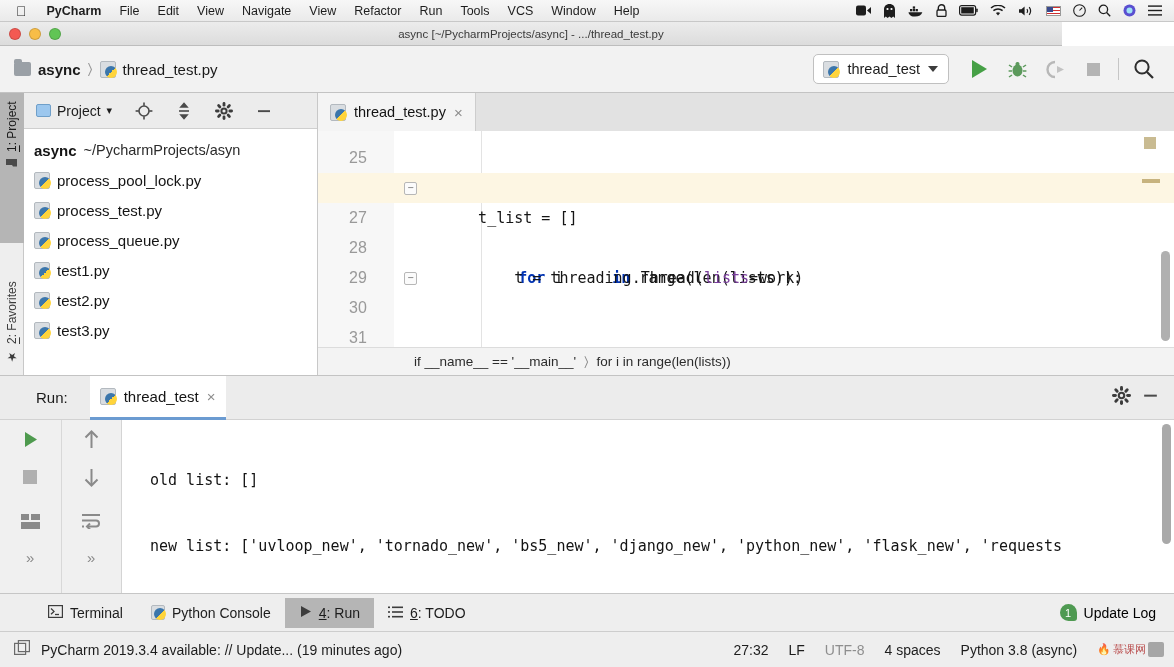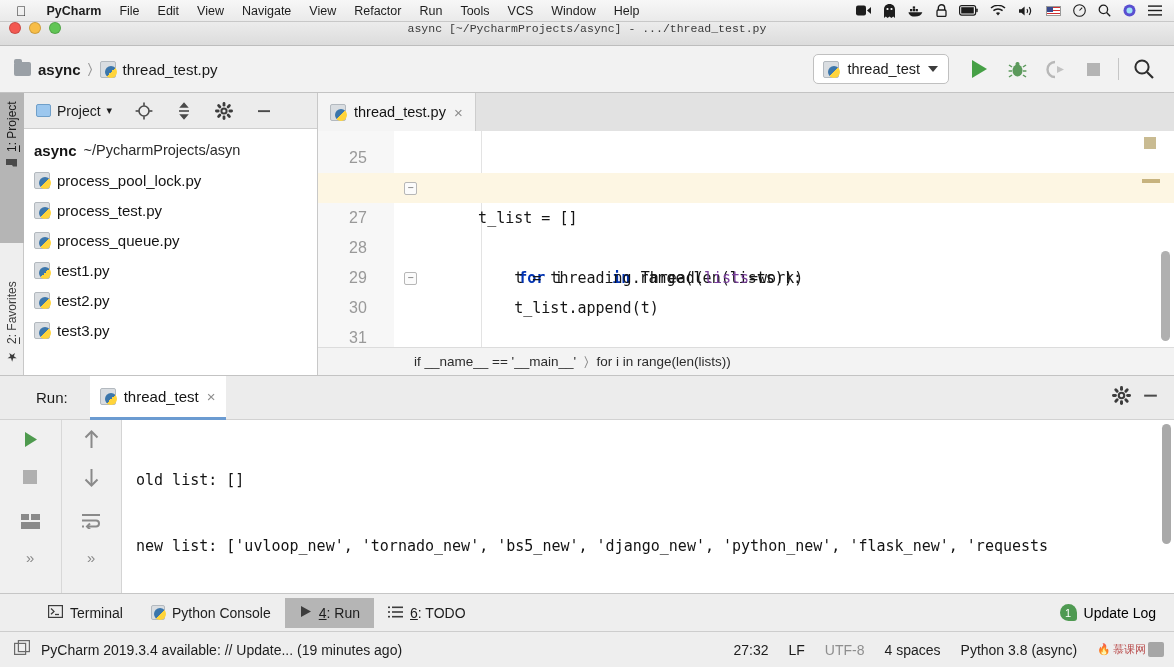--- a/index.html
+++ b/index.html
@@ -33,24 +33,24 @@
     background: repeating-linear-gradient(#cf3030 0 1.4px, #ffffff 1.4px 2.8px);
     border: 0.5px solid #999;
   }
   .flagicon::before {
     content: ""; position: absolute; left: 0; top: 0; width: 6px; height: 5px;
     background: #3a4a8c;
   }
 
   
   .titlebar {
-    position: absolute; left: 0; top: 22px; width: 1174px; height: 24px;
+    position: absolute; left: 0; top: 22px; width: 1062px; height: 24px;
     background: linear-gradient(#ececec, #dcdcdc);
     border-bottom: 1px solid #bdbdbd;
-    display: flex; align-items: flex-start; font-family: Liberation Mono, monospace;
+    display: flex; align-items: center;
   }
   .traffic { display: flex; gap: 8px; padding-left: 9px; }
   .dot { width: 12px; height: 12px; border-radius: 50%; border: 0.5px solid rgba(0,0,0,.16); }
   .dot.red { background: #f35952; } .dot.yellow { background: #f7bd47; } .dot.green { background: #61c555; }
   .wintitle {
     position: absolute; left: 0; right: 0; text-align: center;
     font-size: 11.5px; color: #3a3a3a;
   }
 
   
@@ -194,21 +194,21 @@
   .runbody { position: absolute; left: 0; top: 44px; right: 0; bottom: 0; background: #ffffff; }
   .runtools {
     position: absolute; left: 0; top: 0; bottom: 0; width: 122px;
     background: #f0f0f0; border-right: 1px solid #d4d4d4; display: flex;
   }
   .tcol { width: 61px; position: relative; }
   .tcol + .tcol { border-left: 1px solid #d8d8d8; }
   .tico { position: absolute; left: 50%; transform: translateX(-50%); width: 30px; height: 30px; display: flex; align-items: center; justify-content: center; color: #8a8a8a; font-size: 17px; }
   .console {
     position: absolute; left: 122px; top: 0; right: 0; bottom: 0; overflow: hidden;
-    padding: 9px 0 0 14px; font-family: "DejaVu Sans Mono", monospace; font-size: 15px;
+    padding: 9px 0 0 28px; font-family: "DejaVu Sans Mono", monospace; font-size: 15px;
     color: #131313; white-space: pre;
   }
   .console .outline { line-height: 30px; }
   .hscroll {
     position: absolute; left: 140px; right: 86px; bottom: 8px; height: 11px;
     background: #777777; border-radius: 6px;
   }
   .vscroll-run { position: absolute; right: 3px; top: 4px; width: 9px; height: 120px; background: #a9a9a9; border-radius: 5px; }
 
   
@@ -538,21 +538,20 @@
           <span class="ln">27</span>
           <span class="fold">−</span>
           <span class="code">    <span class="kw">for</span> i <span class="kw">in</span> range(len(lists)):</span>
         </div>
         <div class="cline">
           <span class="ln">28</span>
           <span class="code">        t = threading.Thread(<span class="kwarg">lists</span>=work)</span>
         </div>
         <div class="cline">
           <span class="ln">29</span>
-          <span class="code">        t_list.append(t)</span>
         </div>
         <div class="cline">
           <span class="ln">30</span>
           <span class="fold">−</span>
           <span class="code">        t.start()</span>
         </div>
         <div class="cline">
           <span class="ln">31</span>
           <span class="code"></span>
         </div>

